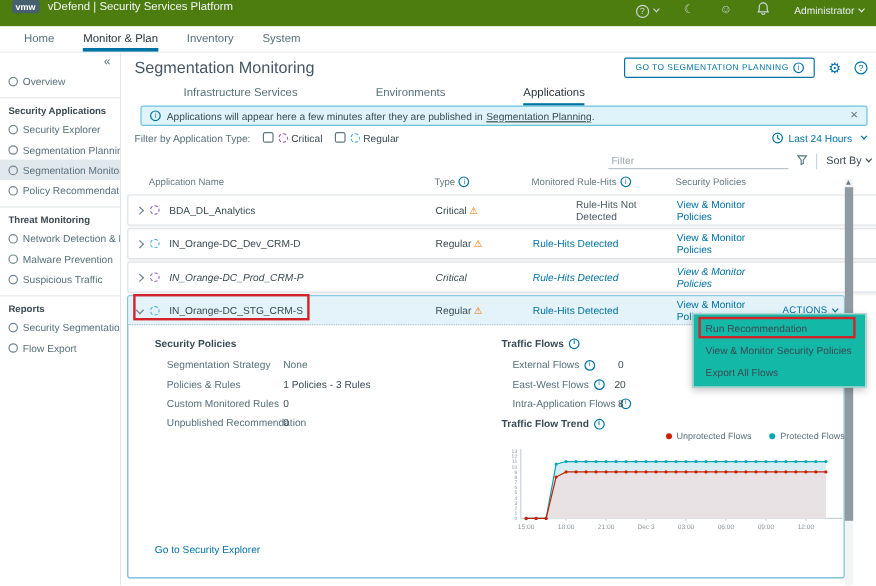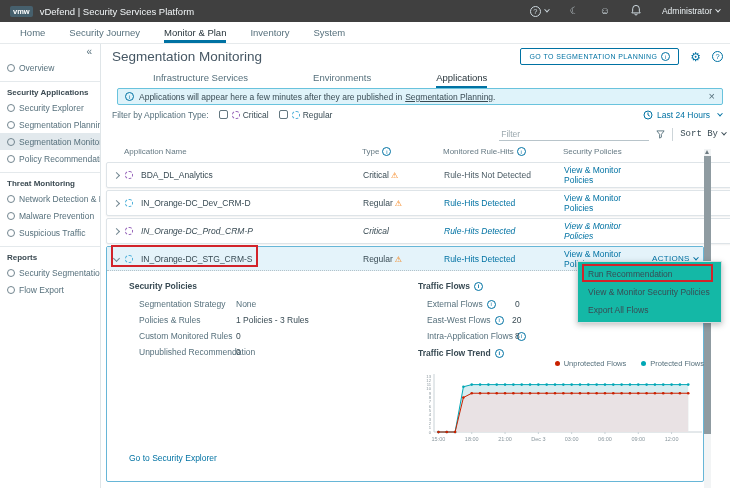--- a/index.html
+++ b/index.html
@@ -1,20 +1,20 @@
 <!DOCTYPE html>
 <html><head>
 <meta charset="utf-8">
 <style>
   *{margin:0;padding:0;box-sizing:border-box;}
   html,body{width:730px;height:488px;background:#fff;font-family:"Liberation Sans",sans-serif;}
   #app{position:relative;width:730px;height:488px;overflow:hidden;background:#fff;}
 
   
-  .topbar{position:absolute;left:0;top:0;width:730px;height:22px;background:#404040;display:flex;align-items:center;padding:0 10px;color:#fff;}
+  .topbar{position:absolute;left:0;top:0;width:730px;height:22px;background:#4d7c0f;display:flex;align-items:flex-start;padding:0 10px;color:#fff;}
   .logo-box{font-size:7.5px;font-weight:bold;background:#46606d;border-radius:2px;padding:1px 3px;color:#fff;}
   .brand{font-size:9.5px;margin-left:7px;color:#f2f6f8;}
   .top-icons{margin-left:auto;display:flex;align-items:center;gap:21px;color:#cdd8de;}
   .circle-q{display:inline-flex;width:11px;height:11px;border:1px solid #cdd8de;border-radius:50%;align-items:center;justify-content:center;font-size:7.5px;}
   .glyph{font-size:10px;line-height:1;}
   .user{font-size:8.5px;color:#e8eef1;display:flex;align-items:center;}
   .caret{display:inline-block;width:4px;height:4px;border-right:1px solid currentColor;border-bottom:1px solid currentColor;transform:rotate(45deg) translate(-1px,-1px);margin-left:4px;}
 
   
   .navbar{position:absolute;left:0;top:22px;width:730px;height:22px;background:#fff;border-bottom:1px solid #e6eaec;display:flex;align-items:stretch;padding-left:20px;gap:24px;}
@@ -53,34 +53,34 @@
   .app-ico{width:8px;height:8px;border-radius:50%;flex:0 0 auto;margin-right:3px;}
   .app-ico.critical{border:1px dashed #9460b8;}
   .app-ico.regular{border:1px dashed #49afd9;}
   .filter-opt{display:flex;align-items:center;color:#394b54;}
   .time-range{margin-left:auto;display:flex;align-items:center;gap:4px;color:#0072a3;font-size:8.5px;}
 
   .ctrl-row{position:absolute;left:11px;top:82px;right:4px;height:16px;display:flex;align-items:center;justify-content:flex-end;gap:7px;}
   .filter-input{width:150px;border:none;border-bottom:1px solid #b8c4ca;font-size:8.5px;color:#394b54;padding:1px 2px;outline:none;background:transparent;font-family:"Liberation Sans",sans-serif;}
   .filter-input::placeholder{color:#9aa7ad;}
   .vdiv{width:1px;height:13px;background:#cdd5d9;}
-  .sortby{font-size:9px;color:#394b54;display:flex;align-items:center;font-family:Liberation Mono, monospace;}
+  .sortby{font-size:9px;color:#394b54;display:flex;align-items:center;}
 
   .thead{position:absolute;left:5px;top:103px;width:598px;display:grid;grid-template-columns:18px 238px 76px 120px 93px 1fr;font-size:8px;color:#667a84;}
   .thead .hc{display:flex;align-items:center;gap:3px;}
   .thead .hc .info-i{color:#0072a3;}
   .pad5{padding-left:5px;}
 
   .app-row{position:absolute;left:5px;width:694px;height:26px;background:#fff;border:1px solid #dee4e8;border-radius:2px;box-shadow:0 1px 2px rgba(0,0,0,.06);display:grid;grid-template-columns:18px 238px 76px 120px 93px 1fr;align-items:center;font-size:8.5px;color:#394b54;}
   .chev{display:inline-block;width:5px;height:5px;border-right:1.2px solid #728791;border-bottom:1.2px solid #728791;transform:rotate(-45deg);margin-left:7px;}
   .chev.open{transform:rotate(45deg);}
   .name-cell{display:flex;align-items:center;gap:5px;}
   .warn{color:#f57600;font-size:8px;margin-left:2px;}
   .link{color:#0072a3;}
-  .muted{color:#4a5b64;}
+  .muted{color:#4a5b64;margin-left:36px;}
   .actions{color:#0072a3;font-size:8px;letter-spacing:.3px;display:flex;align-items:center;justify-content:flex-end;padding-right:7px;}
 
   
   .panel{position:absolute;left:5px;top:202px;width:598px;height:236px;background:#fff;border:1px solid #67b6d7;border-radius:2px;}
   .panel-head{position:absolute;left:0;top:0;width:100%;height:24px;background:#e4f3fa;border-bottom:1px dotted #b4c2c9;display:grid;grid-template-columns:18px 238px 76px 120px 93px 1fr;align-items:center;font-size:8.5px;color:#394b54;}
   .d-title{position:absolute;font-size:8.5px;font-weight:bold;color:#394b54;display:flex;gap:4px;align-items:center;}
   .d-label{position:absolute;font-size:8.5px;color:#56707c;display:flex;gap:4px;align-items:center;}
   .d-value{position:absolute;font-size:8.5px;color:#394b54;}
   .d-title .info-i,.d-label .info-i{color:#0072a3;}
   .legend{position:absolute;left:311px;top:112px;width:286px;display:flex;justify-content:flex-end;gap:15px;font-size:7.5px;color:#56707c;align-items:center;}
@@ -125,21 +125,20 @@
           </svg></span>
       <span class="user">
           <span>Administrator</span>
           <span class="caret"></span>
         </span>
     </div>
   </div>
 
   <div class="navbar">
     <span class="nav-item">Home</span>
-    <span class="nav-item">Security Journey</span>
     <span class="nav-item active">Monitor &amp; Plan</span>
     <span class="nav-item">Inventory</span>
     <span class="nav-item">System</span>
   </div>
 
   <div class="sidebar">
     <div class="collapse">«</div>
     <div class="side-item">
         <span class="si-icon"></span>
         <span>Overview</span>

